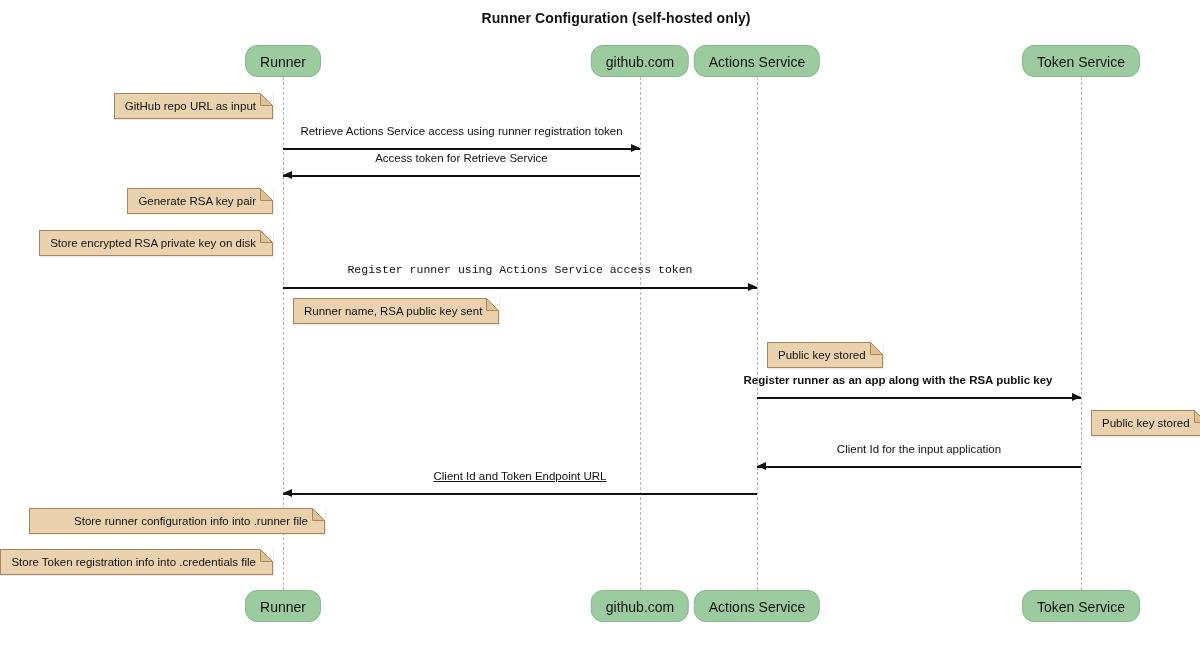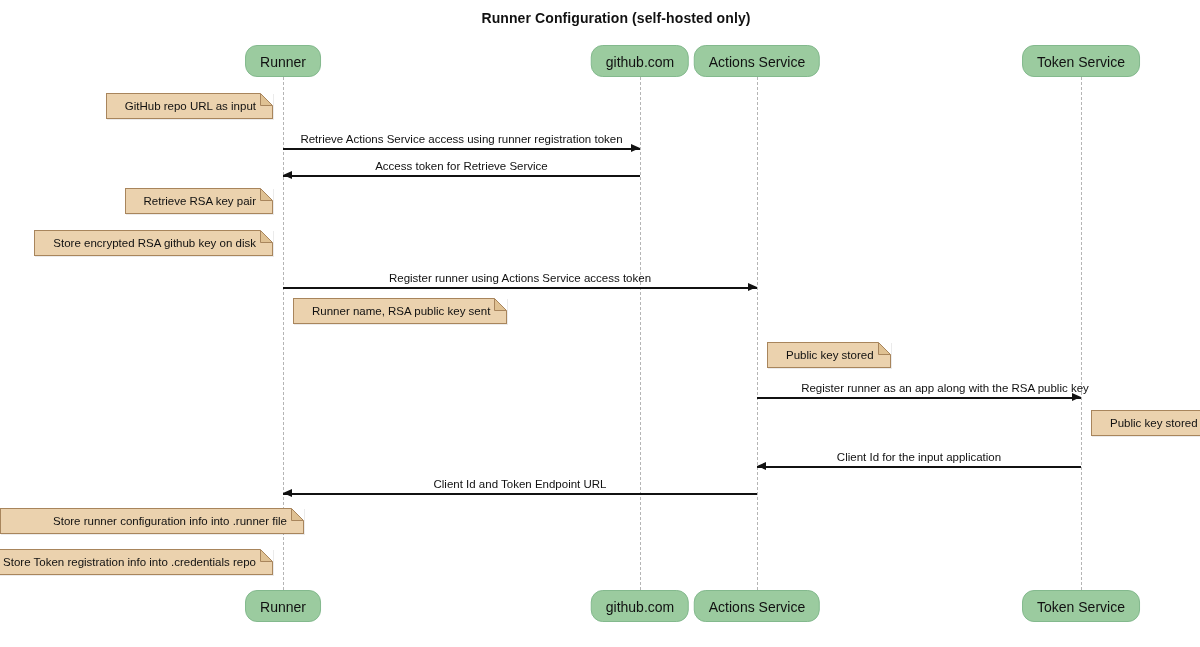--- a/index.html
+++ b/index.html
@@ -20,29 +20,29 @@
     font-size:14px; white-space:nowrap; transform:translateX(-50%);
     box-sizing:border-box; text-align:center;
   }
   .message { position:absolute; }
   .msg-line { position:absolute; height:1.5px; background:var(--arrow); }
   .msg-head { position:absolute; width:0; height:0; border-top:4.5px solid transparent; border-bottom:4.5px solid transparent; }
   .msg-head.right { border-left:9px solid var(--arrow); }
   .msg-head.left  { border-right:9px solid var(--arrow); }
   .msg-label {
     position:absolute; text-align:center; font-size:11.5px; white-space:nowrap;
-    transform:translateY(-100%); padding-bottom:3px;
+    transform:translateY(-100%); padding-bottom:11px;
   }
   .note {
     position:absolute; background:var(--nfill); border:1px solid var(--nborder);
     padding:6px 10px; font-size:11.5px; white-space:nowrap; box-sizing:border-box;
     box-shadow:1px 1px 0 rgba(0,0,0,0.08);
   }
   .note .fold { position:absolute; top:-1px; right:-1px; }
-  .note .txt { position:relative; padding-right:6px;margin-left:8px; }
+  .note .txt { position:relative; padding-right:6px; }
 </style>
 </head>
 <body>
 
 <div id="canvas" style="--pfill: #9bcb9f; --pborder: #83b98d; --nfill: #ebd2ae; --nborder: #a8855c; --arrow: #111111;">
   <div class="title">Runner Configuration (self-hosted only)</div>
   <div id="lifelines">
       <div class="lifeline" style="left: 283px; top: 77px; height: 513px;"></div>
       <div class="lifeline" style="left: 640px; top: 77px; height: 513px;"></div>
       <div class="lifeline" style="left: 757px; top: 77px; height: 513px;"></div>
@@ -53,36 +53,36 @@
     <div class="msg-label" style="left: 283px; width: 357px; top: 148px;">Retrieve Actions Service access using runner registration token</div>
     <div class="msg-line" style="left: 283px; width: 357px; top: 148px;"></div>
     <div class="msg-head right" style="top: 144.2px; left: 631px;"></div>
   </div>
       <div class="message">
     <div class="msg-label" style="left: 283px; width: 357px; top: 175px;">Access token for Retrieve Service</div>
     <div class="msg-line" style="left: 283px; width: 357px; top: 175px;"></div>
     <div class="msg-head left" style="top: 171.2px; left: 283px;"></div>
   </div>
       <div class="message">
-    <div class="msg-label" style="left: 283px; width: 474px; top: 287px;">Register runner using Actions Service access token</div>
+    <div class="msg-label" style="left: 283px; width: 474px; top: 287px; font-family: Liberation Mono, monospace;">Register runner using Actions Service access token</div>
     <div class="msg-line" style="left: 283px; width: 474px; top: 287px;"></div>
     <div class="msg-head right" style="top: 283.2px; left: 748px;"></div>
   </div>
       <div class="message">
-    <div class="msg-label" style="left: 783px; width: 324px; top: 397px;">Register runner as an app along with the RSA public key</div>
+    <div class="msg-label" style="left: 736px; width: 324px; top: 397px; font-weight: bold;">Register runner as an app along with the RSA public key</div>
     <div class="msg-line" style="left: 757px; width: 324px; top: 397px;"></div>
     <div class="msg-head right" style="top: 393.2px; left: 1072px;"></div>
   </div>
       <div class="message">
     <div class="msg-label" style="left: 757px; width: 324px; top: 466px;">Client Id for the input application</div>
     <div class="msg-line" style="left: 757px; width: 324px; top: 466px;"></div>
     <div class="msg-head left" style="top: 462.2px; left: 757px;"></div>
   </div>
       <div class="message">
-    <div class="msg-label" style="left: 283px; width: 474px; top: 493px;">Client Id and Token Endpoint URL</div>
+    <div class="msg-label" style="left: 283px; width: 474px; top: 493px; text-decoration: underline;">Client Id and Token Endpoint URL</div>
     <div class="msg-line" style="left: 283px; width: 474px; top: 493px;"></div>
     <div class="msg-head left" style="top: 489.2px; left: 283px;"></div>
   </div>
     </div>
   <div id="parts">
       <div class="participant" style="left: 283px; top: 45px;">Runner</div>
       <div class="participant" style="left: 283px; top: 590px;">Runner</div>
       <div class="participant" style="left: 640px; top: 45px;">github.com</div>
       <div class="participant" style="left: 640px; top: 590px;">github.com</div>
       <div class="participant" style="left: 757px; top: 45px;">Actions Service</div>
@@ -96,28 +96,28 @@
       <path d="M0,0 L13,0 L13,13 Z" fill="#ffffff"></path>
       <path class="flapPath" d="M0.5,0.5 L0.5,12.5 L12.5,12.5 Z" fill="#dfc193" stroke="#a8855c"></path>
     </svg>
     <span class="txt">GitHub repo URL as input</span>
   </div>
       <div class="note" style="top: 188px; right: 927px;">
     <svg class="fold" width="13" height="13">
       <path d="M0,0 L13,0 L13,13 Z" fill="#ffffff"></path>
       <path class="flapPath" d="M0.5,0.5 L0.5,12.5 L12.5,12.5 Z" fill="#dfc193" stroke="#a8855c"></path>
     </svg>
-    <span class="txt">Retrieve RSA key pair</span>
+    <span class="txt">Generate RSA key pair</span>
   </div>
       <div class="note" style="top: 230px; right: 927px;">
     <svg class="fold" width="13" height="13">
       <path d="M0,0 L13,0 L13,13 Z" fill="#ffffff"></path>
       <path class="flapPath" d="M0.5,0.5 L0.5,12.5 L12.5,12.5 Z" fill="#dfc193" stroke="#a8855c"></path>
     </svg>
-    <span class="txt">Store encrypted RSA github key on disk</span>
+    <span class="txt">Store encrypted RSA private key on disk</span>
   </div>
       <div class="note" style="top: 298px; left: 293px;">
     <svg class="fold" width="13" height="13">
       <path d="M0,0 L13,0 L13,13 Z" fill="#ffffff"></path>
       <path class="flapPath" d="M0.5,0.5 L0.5,12.5 L12.5,12.5 Z" fill="#dfc193" stroke="#a8855c"></path>
     </svg>
     <span class="txt">Runner name, RSA public key sent</span>
   </div>
       <div class="note" style="top: 342px; left: 767px;">
     <svg class="fold" width="13" height="13">
@@ -126,28 +126,28 @@
     </svg>
     <span class="txt">Public key stored</span>
   </div>
       <div class="note" style="top: 410px; left: 1091px;">
     <svg class="fold" width="13" height="13">
       <path d="M0,0 L13,0 L13,13 Z" fill="#ffffff"></path>
       <path class="flapPath" d="M0.5,0.5 L0.5,12.5 L12.5,12.5 Z" fill="#dfc193" stroke="#a8855c"></path>
     </svg>
     <span class="txt">Public key stored</span>
   </div>
-      <div class="note" style="top: 508px; right: 896px; padding-left: 44px;">
+      <div class="note" style="top: 508px; right: 875px; padding-left: 44px;">
     <svg class="fold" width="13" height="13">
       <path d="M0,0 L13,0 L13,13 Z" fill="#ffffff"></path>
       <path class="flapPath" d="M0.5,0.5 L0.5,12.5 L12.5,12.5 Z" fill="#dfc193" stroke="#a8855c"></path>
     </svg>
     <span class="txt">Store runner configuration info into .runner file</span>
   </div>
       <div class="note" style="top: 549px; right: 927px;">
     <svg class="fold" width="13" height="13">
       <path d="M0,0 L13,0 L13,13 Z" fill="#ffffff"></path>
       <path class="flapPath" d="M0.5,0.5 L0.5,12.5 L12.5,12.5 Z" fill="#dfc193" stroke="#a8855c"></path>
     </svg>
-    <span class="txt">Store Token registration info into .credentials repo</span>
+    <span class="txt">Store Token registration info into .credentials file</span>
   </div>
     </div>
 </div>
 
 </body></html>

